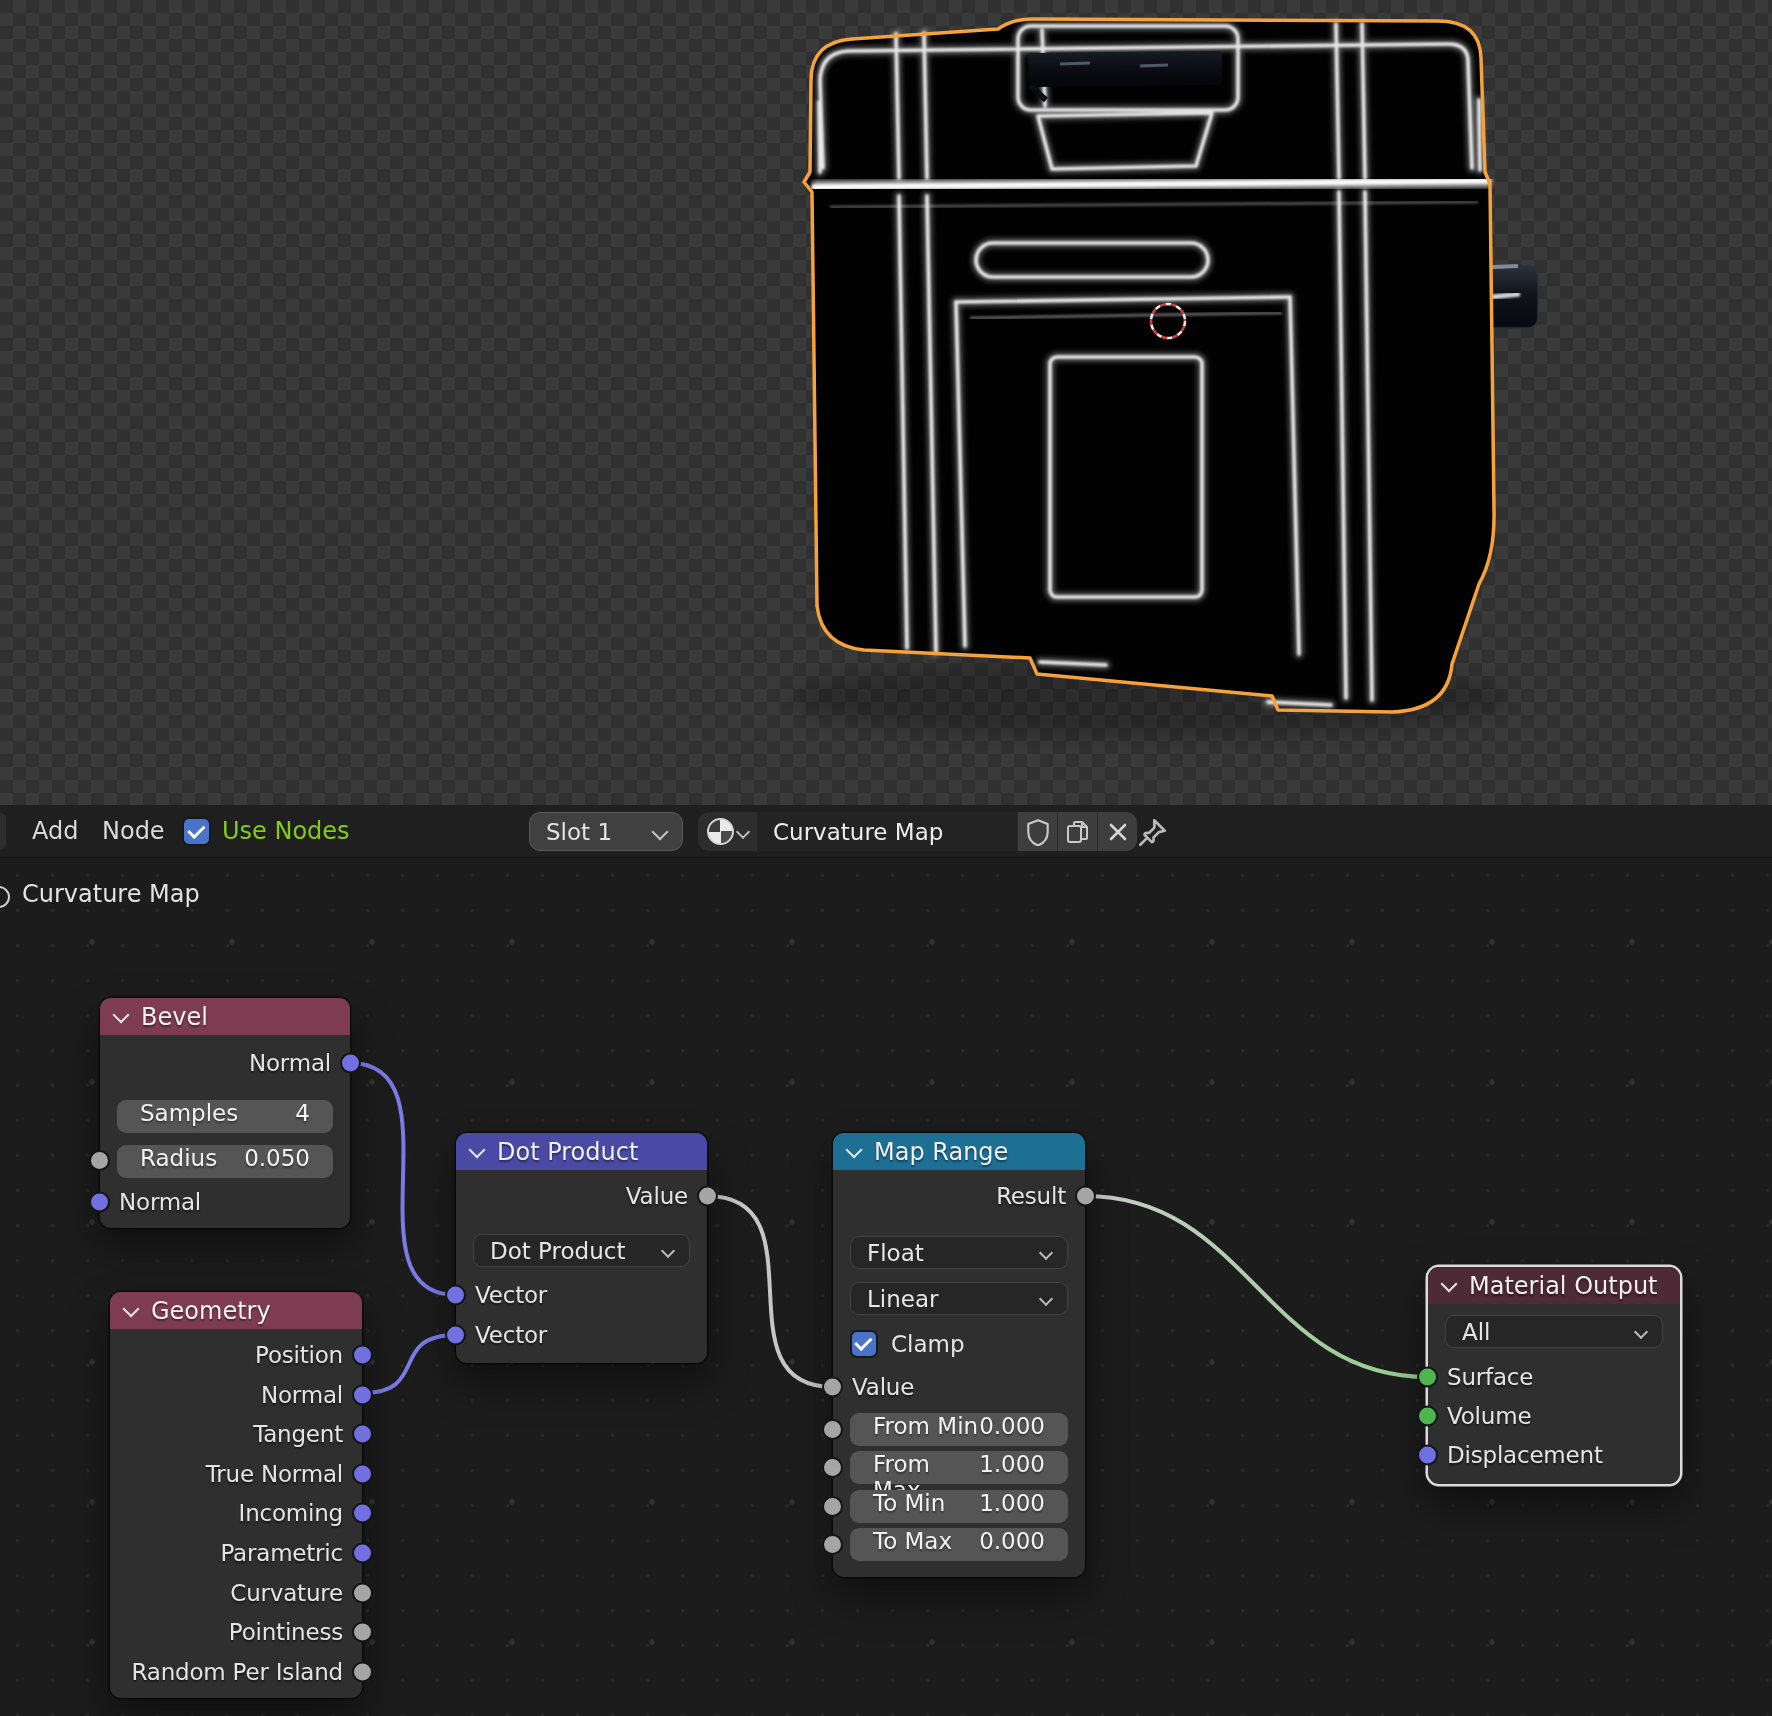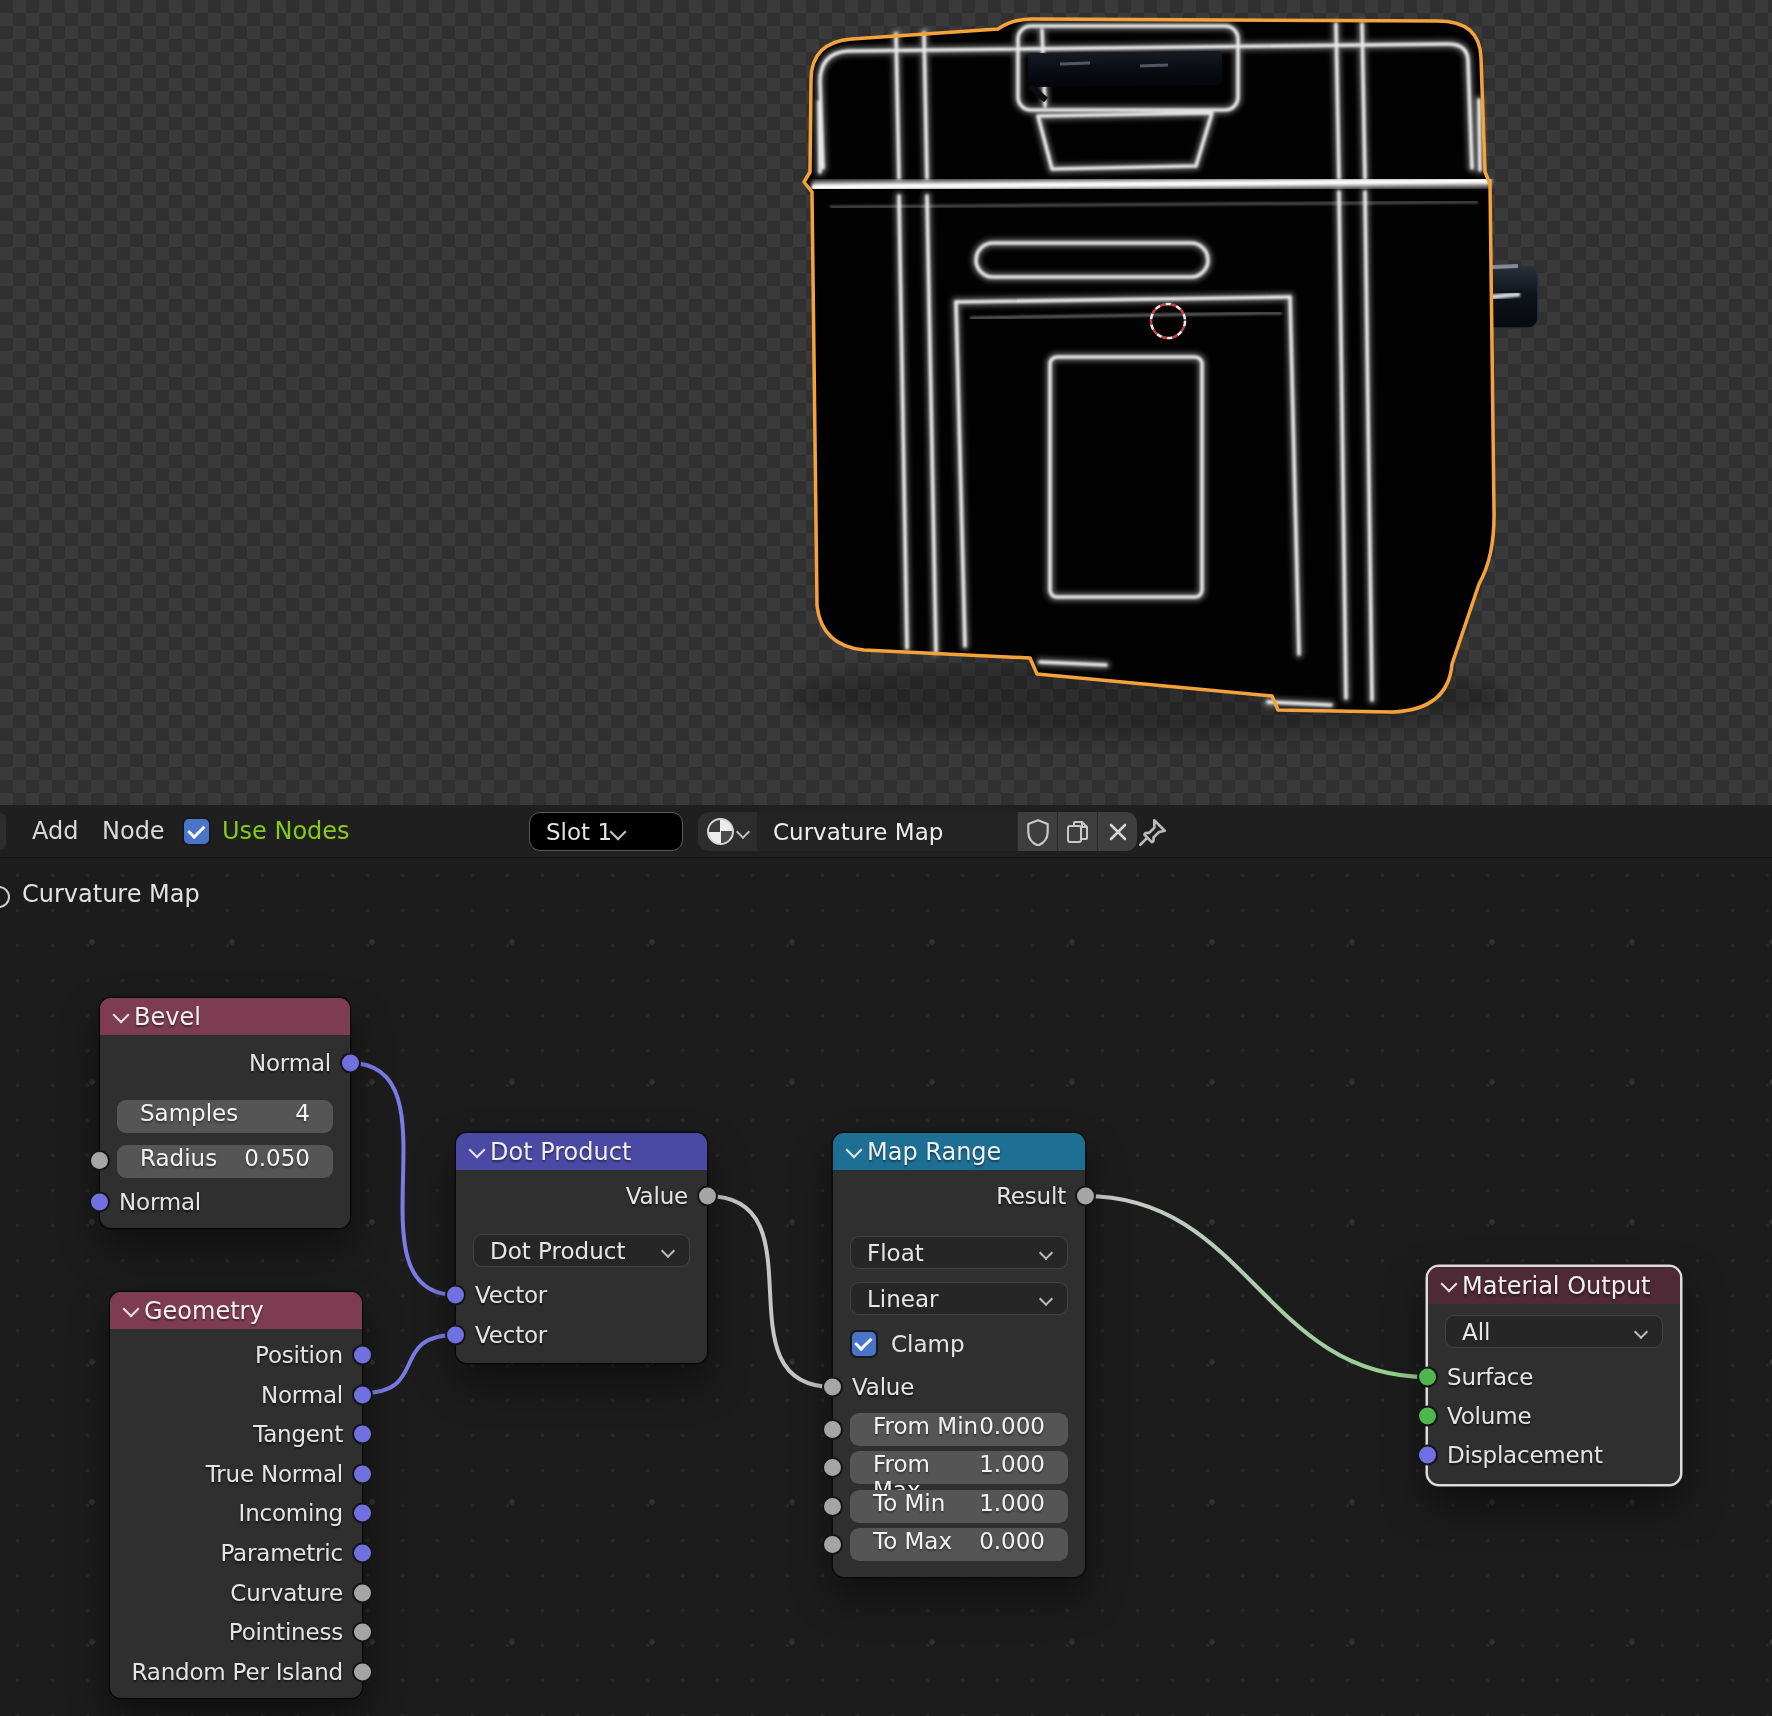--- a/index.html
+++ b/index.html
@@ -23,23 +23,23 @@
   .menu-item{position:absolute;top:0;height:52px;display:flex;align-items:center;
     font-size:24px;color:#d9d9d9;padding:0 10px;}
   .tb-sliver{position:absolute;left:-6px;top:8px;width:12px;height:37px;background:#2d2d2d;border-radius:6px;}
   .cbx{position:absolute;width:29px;height:29px;border-radius:7px;background:#4a74c8;
     border:2px solid #17191d;box-sizing:border-box;display:flex;align-items:center;justify-content:center;}
   .cbx .check{width:13px;height:7px;border-left:3px solid #fff;border-bottom:3px solid #fff;
     transform:rotate(-45deg) translate(1px,-2px);}
   .chev{width:10px;height:10px;border-right:2.5px solid #c4c4c4;border-bottom:2.5px solid #c4c4c4;
     transform:rotate(45deg);display:inline-block;}
   #slot-select{
-    position:absolute;left:529px;top:7px;width:154px;height:39px;background:#000000;
+    position:absolute;left:529px;top:7px;width:154px;height:39px;background:#404040;
     border:1px solid #5a5a5a;border-radius:11px;display:flex;align-items:center;
-    justify-content:flex-start;padding:0 16px;box-sizing:border-box;font-size:23px;color:#e3e3e3;
+    justify-content:space-between;padding:0 16px;box-sizing:border-box;font-size:23px;color:#e3e3e3;
   }
   #mat-group{position:absolute;left:698px;top:7px;height:39px;display:flex;border-radius:11px;overflow:hidden;}
   #mat-icon-seg{width:59px;background:#2d2d2d;display:flex;align-items:center;justify-content:center;gap:4px;}
   .mat-sphere{width:27px;height:27px;border-radius:50%;border:2px solid #d4d4d4;box-sizing:border-box;
     background:conic-gradient(#ececec 0 90deg,#4a4a4a 0 180deg,#ececec 0 270deg,#3c3c3c 0 360deg);}
   .chev-s{width:8px;height:8px;border-right:2px solid #bdbdbd;border-bottom:2px solid #bdbdbd;transform:rotate(45deg);}
   #mat-name-seg{width:244px;background:#232323;display:flex;align-items:center;padding-left:16px;
     font-size:23px;color:#ededed;}
   .mat-btn{width:39px;background:#3e3e3e;border-left:1px solid #2a2a2a;display:flex;
     align-items:center;justify-content:center;}
@@ -56,21 +56,21 @@
   }
   #breadcrumb{position:absolute;left:22px;top:880px;font-size:24px;color:#e2e2e2;}
   #breadcrumb-icon{position:absolute;left:-12px;top:886px;width:22px;height:22px;border:2.5px solid #cfcfcf;
     border-radius:50%;box-sizing:border-box;}
   #links{position:absolute;left:0;top:0;pointer-events:none;}
   
   .node{position:absolute;background:#2f2f2f;border-radius:11px;
     box-shadow:0 0 0 1.5px rgba(0,0,0,.55),0 20px 40px rgba(0,0,0,.45);}
   .node.active{box-shadow:0 0 0 2.5px #dcdcdc,0 20px 40px rgba(0,0,0,.5);}
   .nhead{position:absolute;left:0;top:0;right:0;height:37px;border-radius:11px 11px 0 0;
-    display:flex;align-items:center;gap:7px;padding:0 15px;font-size:24px;color:#f0f0f0;
+    display:flex;align-items:center;gap:14px;padding:0 15px;font-size:24px;color:#f0f0f0;
     text-shadow:0 2px 2px rgba(0,0,0,.45);box-sizing:border-box;}
   .nhead .chev{margin-top:-4px;border-color:#e4e4e4;}
   .row{position:absolute;left:0;right:0;height:38px;display:flex;align-items:center;
     padding:0 19px;font-size:23px;color:#e4e4e4;text-shadow:0 2px 2px rgba(0,0,0,.55);
     box-sizing:border-box;letter-spacing:-0.2px;}
   .row.out{justify-content:flex-end;}
   .sock{position:absolute;width:21px;height:21px;border-radius:50%;
     border:2.5px solid #141414;box-sizing:border-box;z-index:3;}
   .sock.l{left:-11px;} .sock.r{right:-11px;}
   .sock.vector{background:#7070e0;} .sock.value{background:#a5a5a5;}

